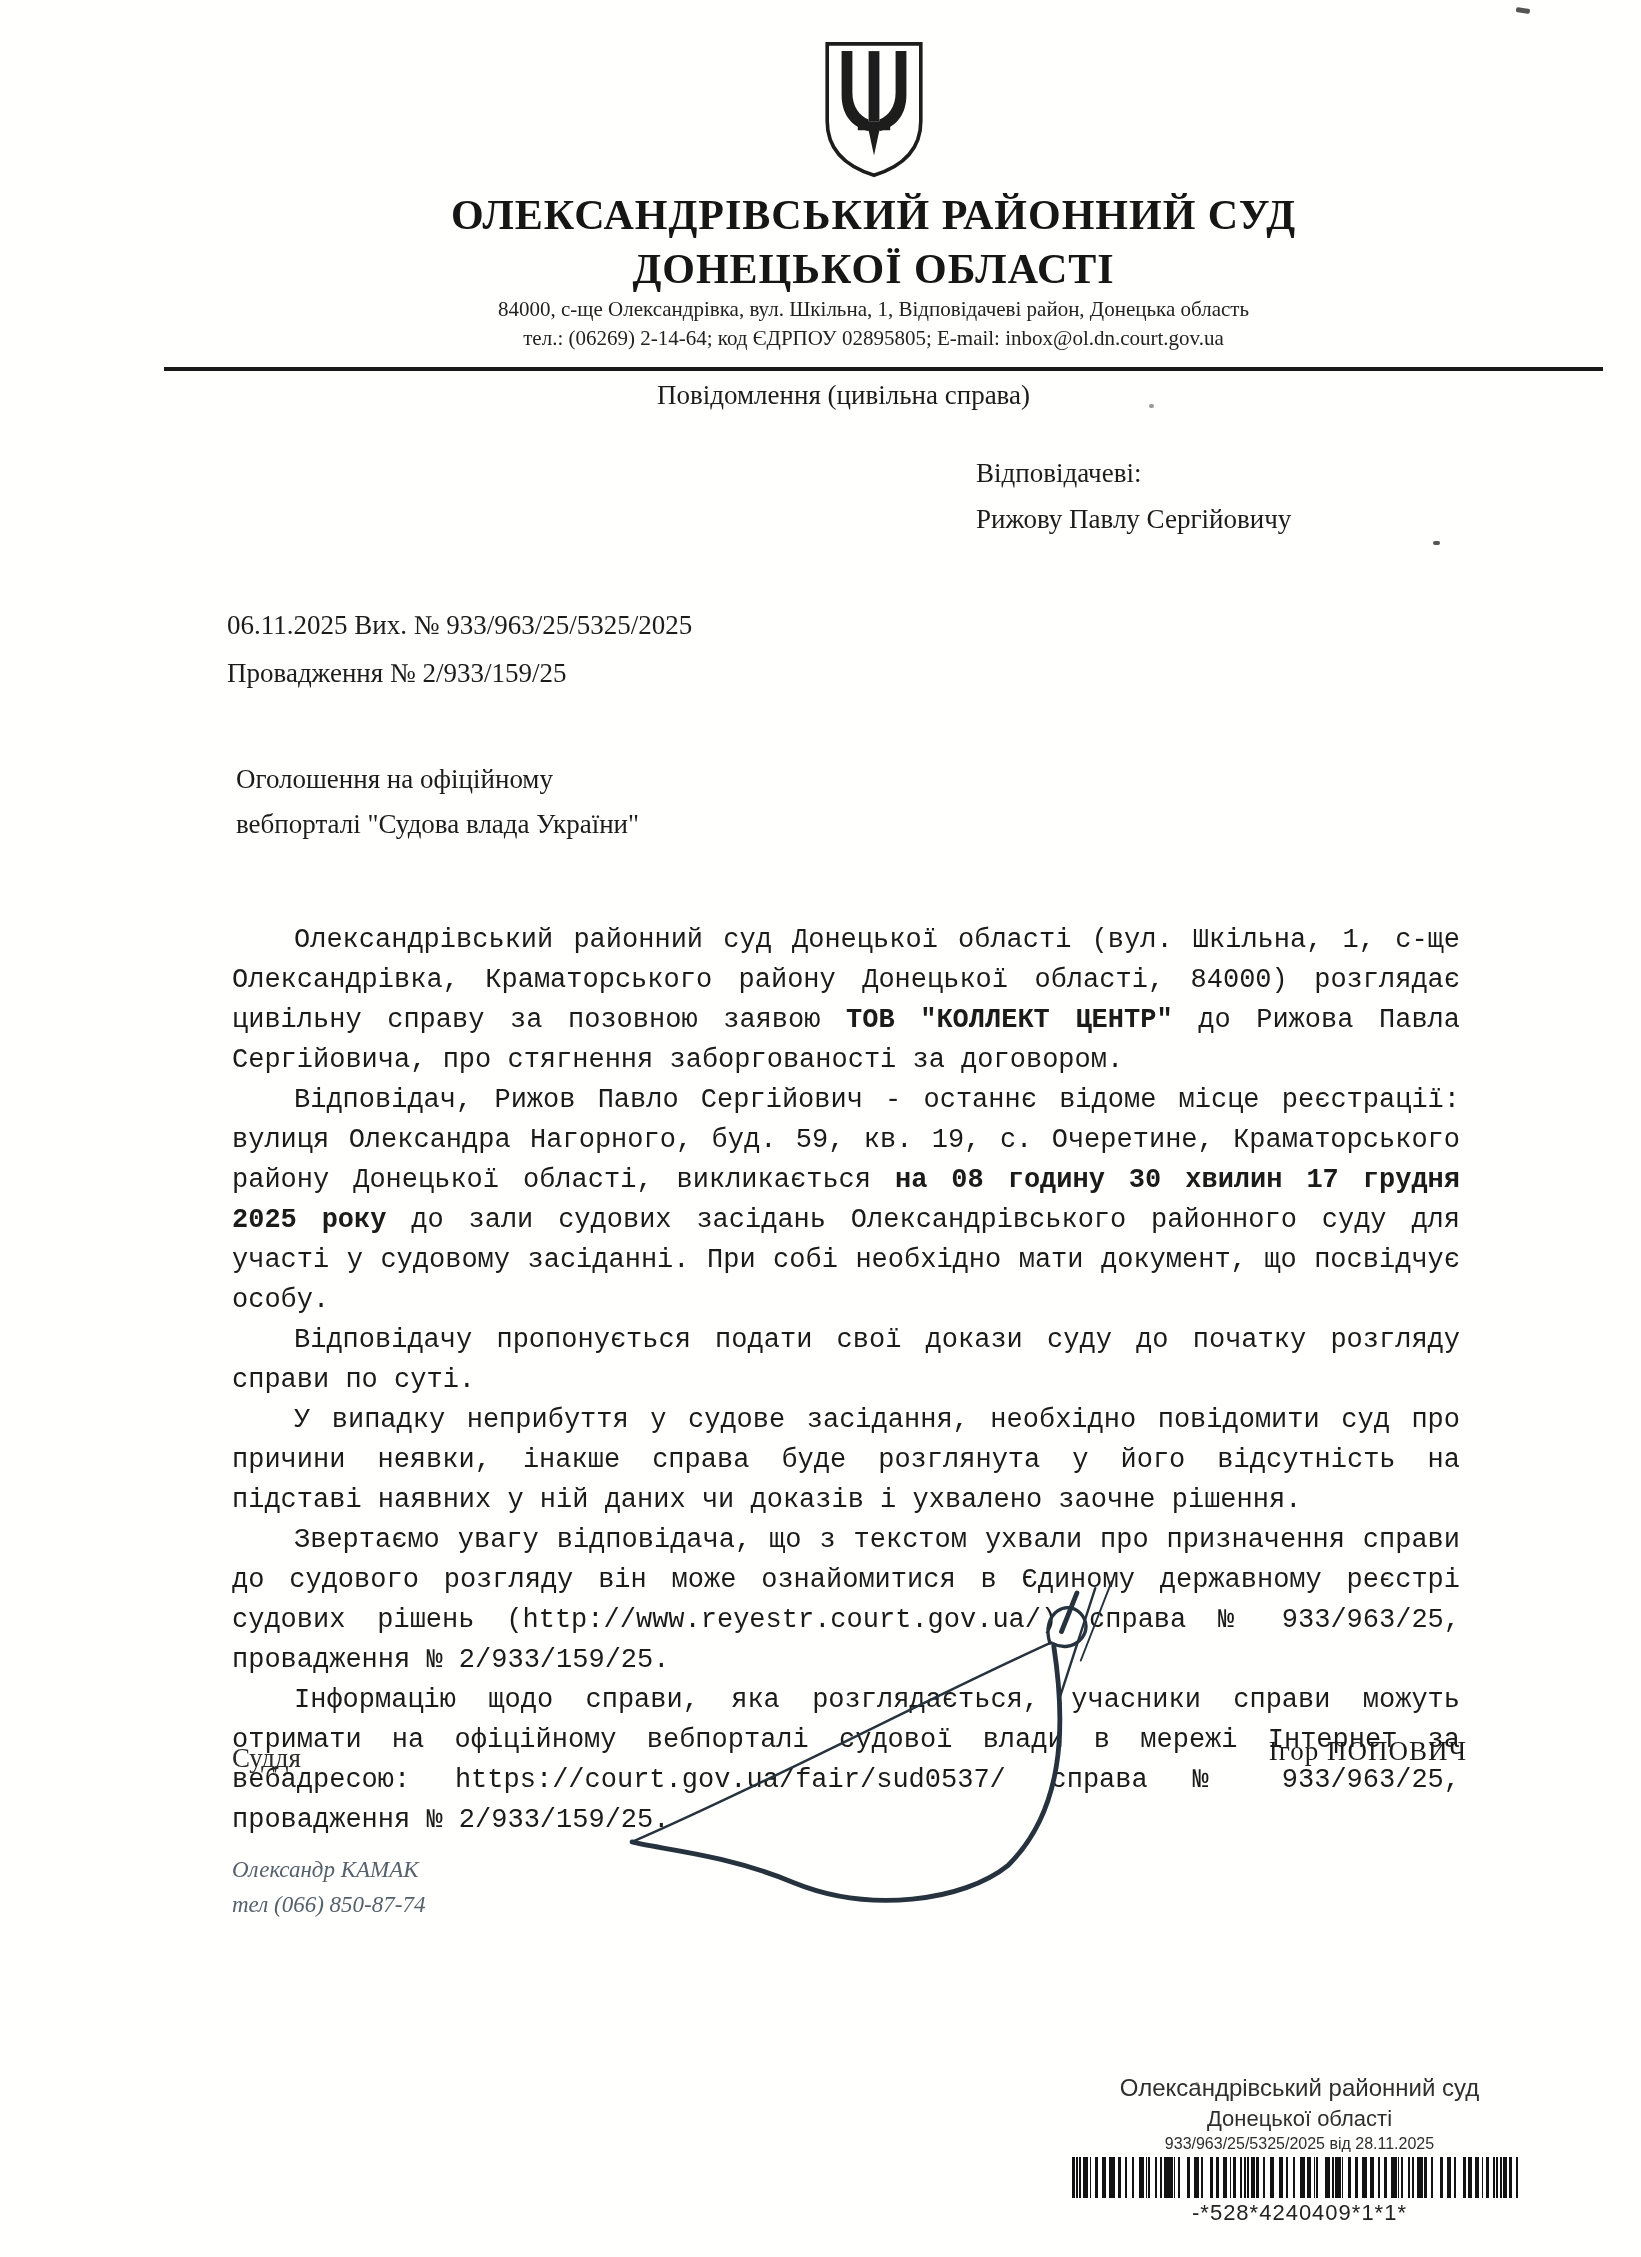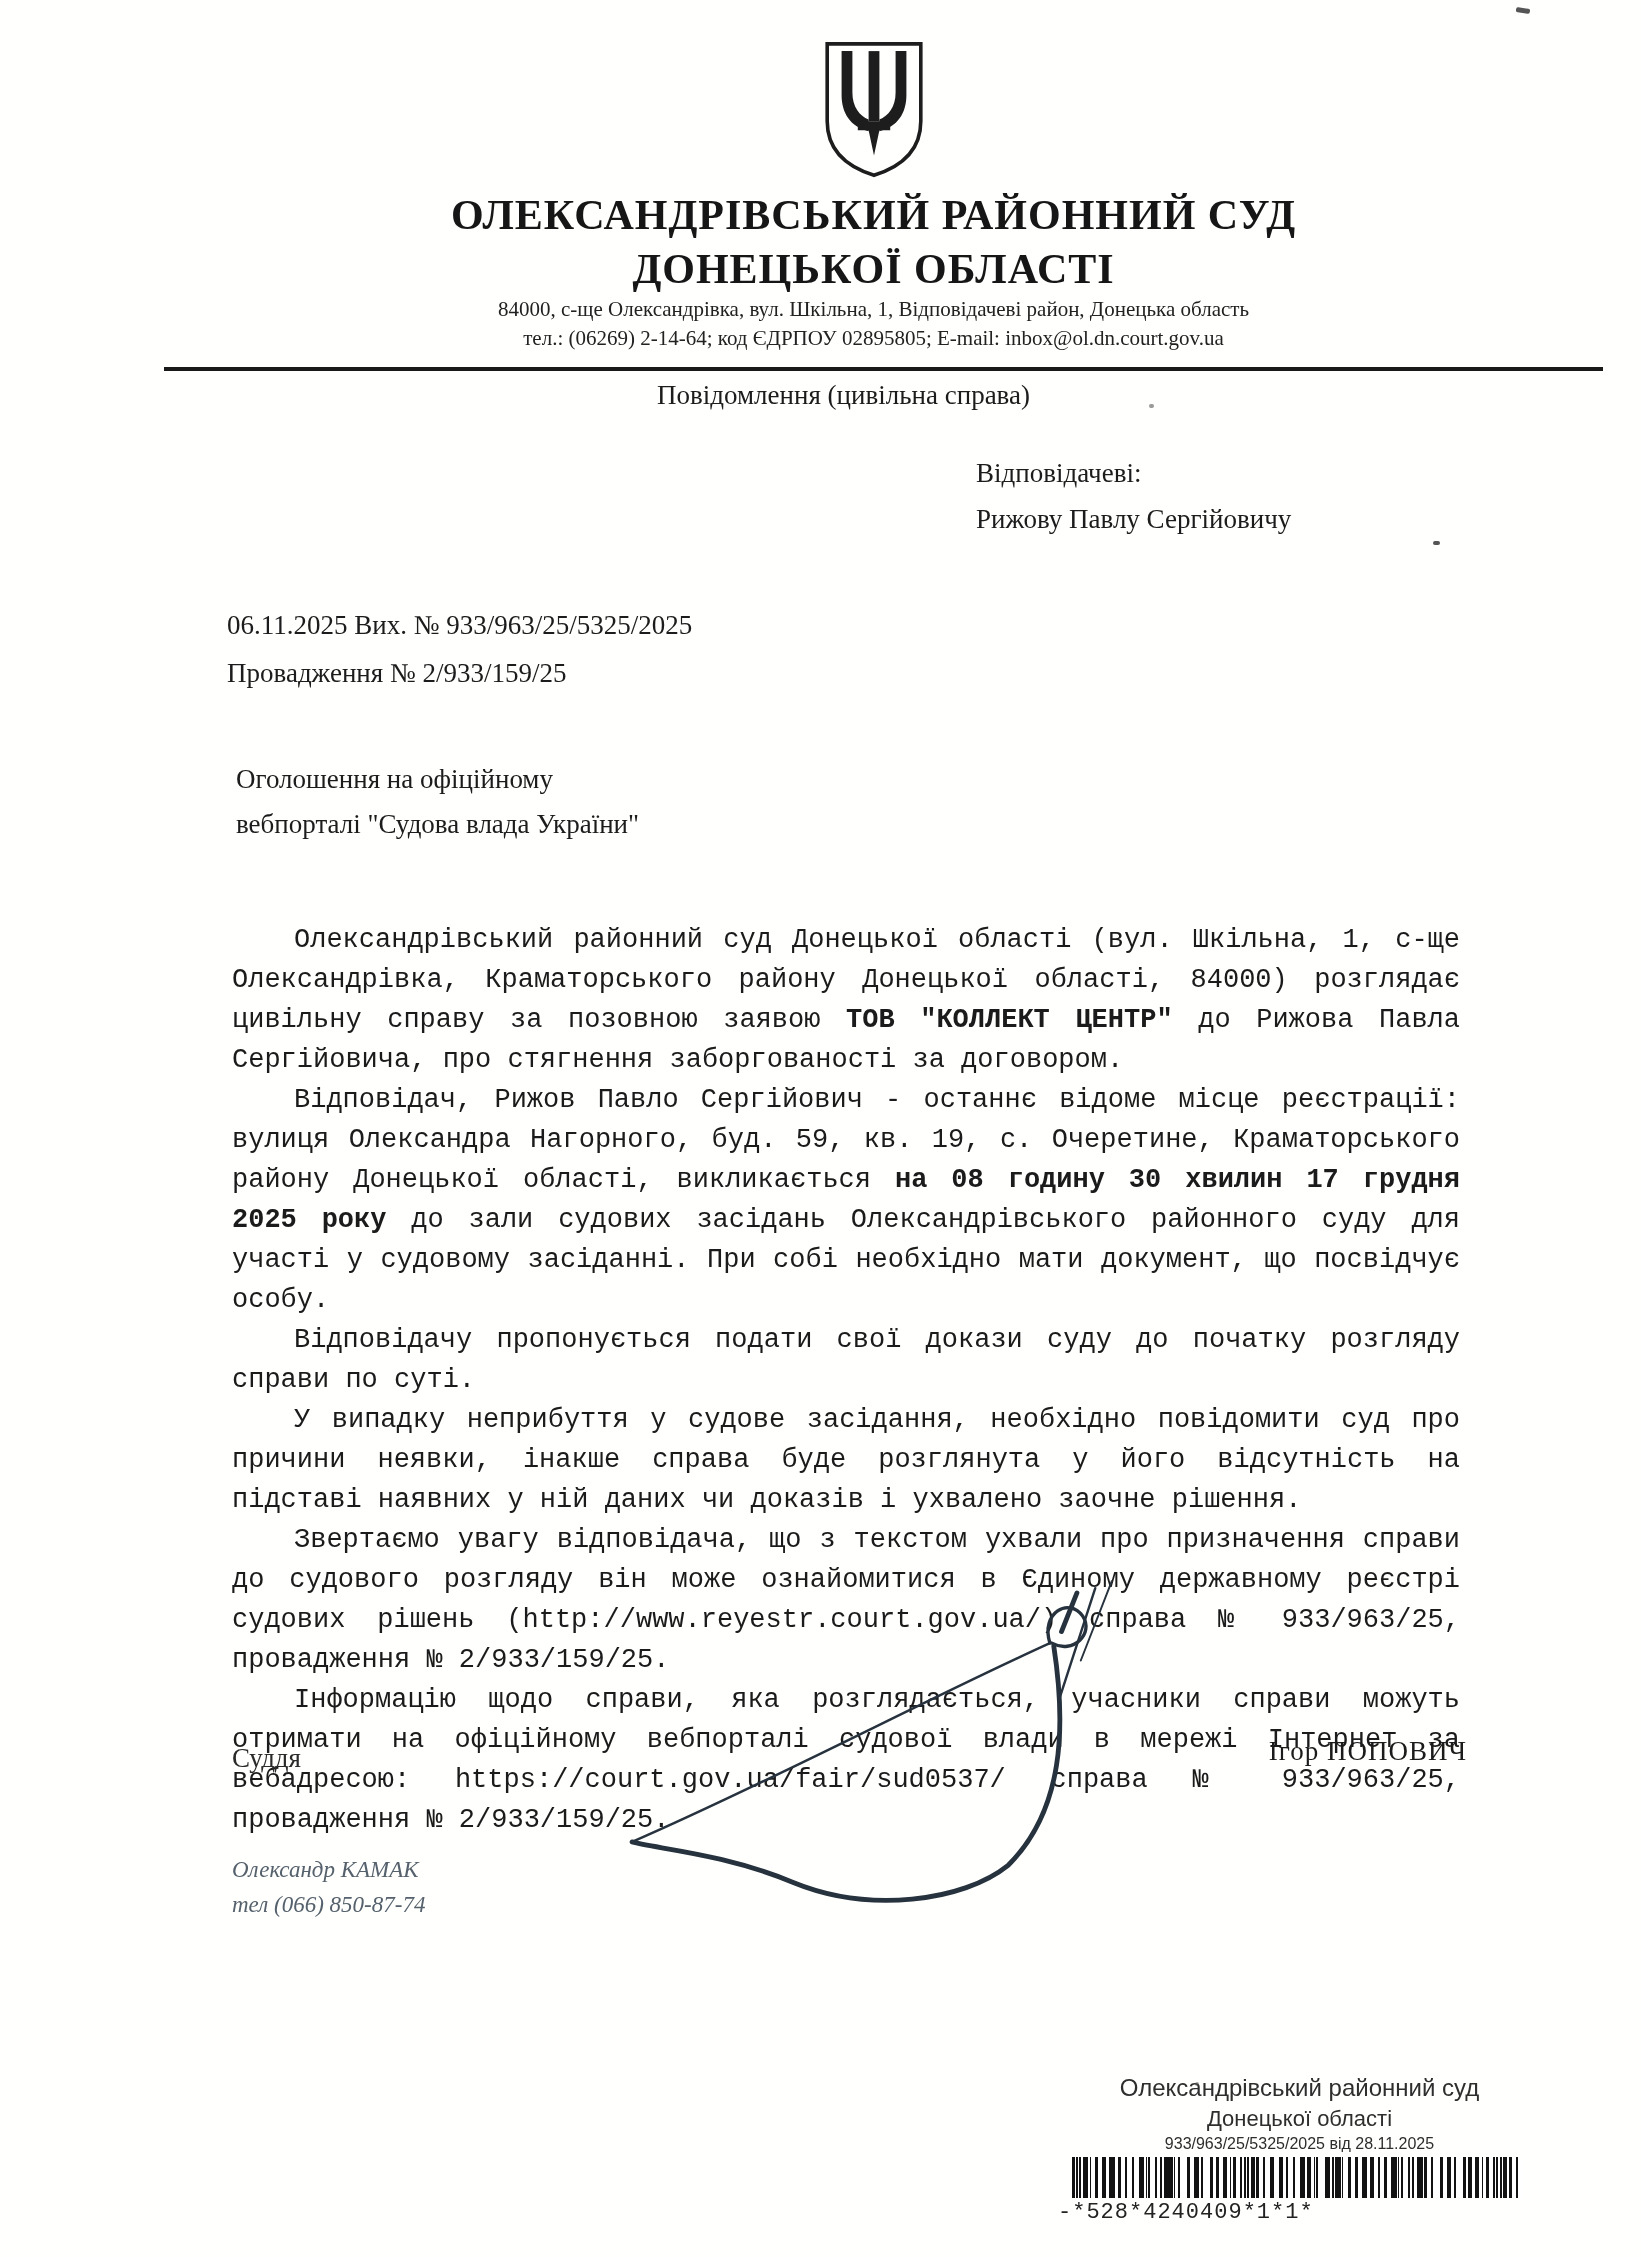--- a/index.html
+++ b/index.html
@@ -33,21 +33,21 @@
   .stamp-l1{font-size:24px;}
   .stamp-l2{font-size:22px;}
   .stamp-l3{font-size:16px;}
   .barcode{
     height:41px;
     background-color:#fff;
     background-image:
       repeating-linear-gradient(90deg,#121212 0 2.9px,transparent 2.9px 6.8px,#121212 6.8px 8.7px,transparent 8.7px 14.5px,#121212 14.5px 16.4px,transparent 16.4px 23px),
       repeating-linear-gradient(90deg,transparent 0 3.9px,#121212 3.9px 5.8px,transparent 5.8px 10.6px,#121212 10.6px 15.4px,transparent 15.4px 18.3px,#121212 18.3px 19.3px,transparent 19.3px 28px);
   }
-  .barcode-num{font-family:Liberation Mono, monospace;font-size:22px;color:#222;letter-spacing:1px;}
+  .barcode-num{font-family:Liberation Sans, sans-serif;font-size:22px;color:#222;text-align:center;letter-spacing:1px;}
   .speck{background:#555;border-radius:1.9px;}
 </style>
 </head>
 <body>
 
 <div class="page">
 
   <svg class="abs" style="left:820px;top:37px;" width="108" height="147" viewBox="0 0 120 160">
     <path d="M8,6 H112 V92 C112,124 92,142 60,152 C28,142 8,124 8,92 Z" fill="none" stroke="#1d1d1d" stroke-width="4"></path>
     <path d="M54,14 h12 v78 h-12 z" fill="#1d1d1d"></path>

